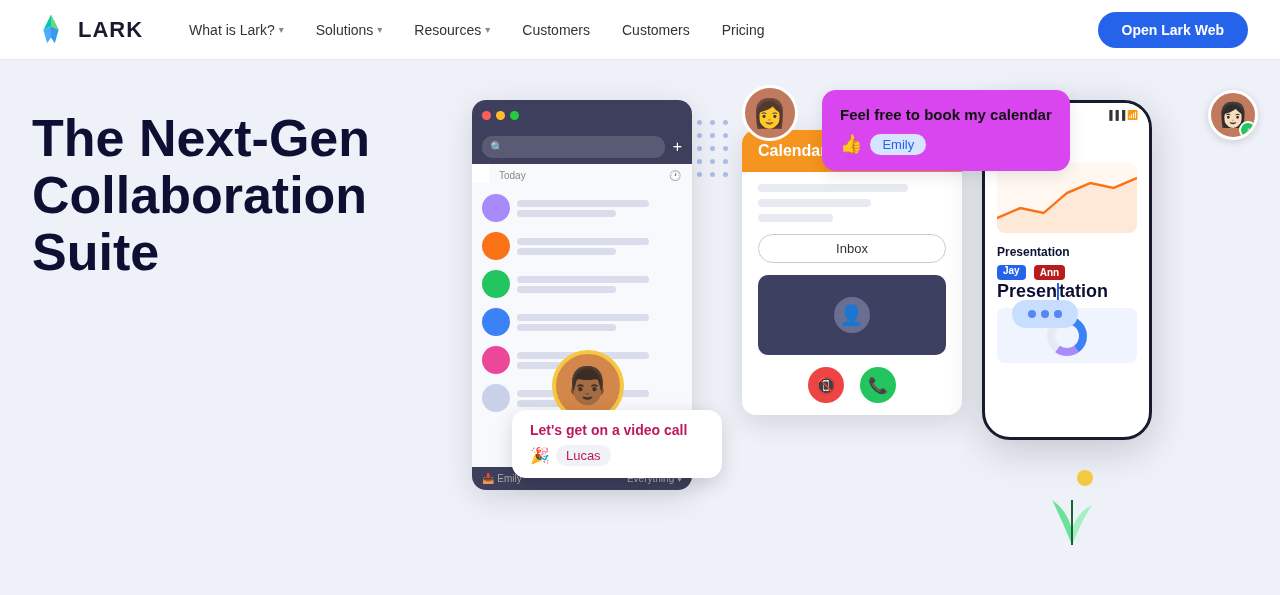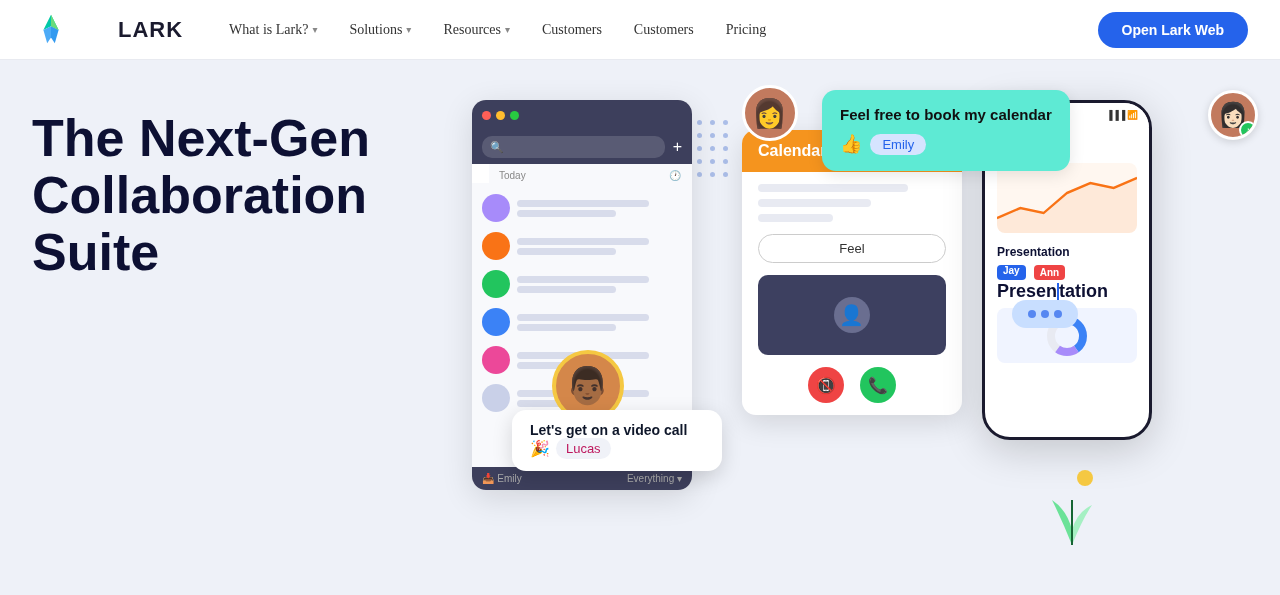--- a/index.html
+++ b/index.html
@@ -31,39 +31,37 @@
     }
     .logo-icon {
       width: 38px;
       height: 38px;
     }
     .logo-text {
       font-size: 22px;
       font-weight: 700;
       color: #1a1a2e;
       letter-spacing: 1px;
-      margin-left: 40px;
     }
     .nav-items {
       display: flex;
       align-items: center;
       gap: 4px;
       flex: 1;
     }
     .nav-item {
       padding: 8px 14px;
       font-size: 14px;
       color: #333;
       cursor: pointer;
       display: flex;
       align-items: center;
       gap: 4px;
       border-radius: 6px;
       white-space: nowrap;
-      font-family: Liberation Serif, serif;
     }
     .nav-chevron {
       font-size: 10px;
       color: #888;
     }
     .nav-right {
       margin-left: auto;
     }
     .open-lark-btn {
       background: #2563eb;
@@ -252,22 +250,22 @@
       background: #fff;
       border-radius: 14px;
       box-shadow: 0 6px 20px rgba(0,0,0,0.15);
       padding: 12px 18px;
       z-index: 6;
       min-width: 210px;
     }
     .video-call-title {
       font-size: 14px;
       font-weight: 600;
-      color: #0f172a;
-      margin-bottom: 0;
+      color: #be185d;
+      margin-bottom: 7px;
     }
     .video-call-user {
       display: flex;
       align-items: center;
       gap: 6px;
     }
     .emoji-icon { font-size: 16px; }
     .user-name-tag {
       background: #f0f2f8;
       border-radius: 12px;
@@ -376,21 +374,21 @@
       background: #22c55e;
       display: flex; align-items: center; justify-content: center;
       color: #fff; font-size: 16px; cursor: pointer;
     }
 
     
     .chat-bubble-top {
       position: absolute;
       left: 370px;
       top: -10px;
-      background: #5eead4;
+      background: #d946ef;
       border-radius: 14px;
       padding: 16px 18px;
       box-shadow: 0 4px 16px rgba(0,0,0,0.10);
       z-index: 8;
       min-width: 240px;
     }
     .chat-bubble-text {
       font-size: 15px;
       font-weight: 600;
       color: #111;
@@ -514,21 +512,21 @@
     }
     .collab-tag {
       background: #2563eb;
       color: #fff;
       border-radius: 4px;
       padding: 0 6px;
       font-size: 10px;
       font-weight: 600;
     }
     .collab-tag-green {
-      background: #ef4444;
+      background: #b91c1c;
       color: #fff;
       border-radius: 4px;
       padding: 2px 6px;
       font-size: 10px;
       font-weight: 600;
     }
     .phone-pres-title {
       font-size: 18px;
       font-weight: 700;
       color: #0d1033;
@@ -786,21 +784,21 @@
       </div>
     </div>
 
     <div class="calendar-widget">
       <div class="calendar-header">Calendar</div>
       <div class="calendar-lines">
         <div class="cal-line w80"></div>
         <div class="cal-line w60"></div>
         <div class="cal-line w40"></div>
       </div>
-      <div class="join-btn">Feel</div>
+      <div class="join-btn">Inbox</div>
       <div class="video-preview">
         <div class="video-user-icon">👤</div>
       </div>
       <div class="call-actions">
         <div class="call-btn-red">📵</div>
         <div class="call-btn-green">📞</div>
       </div>
     </div>
 
     <div class="chat-person-avatar">

